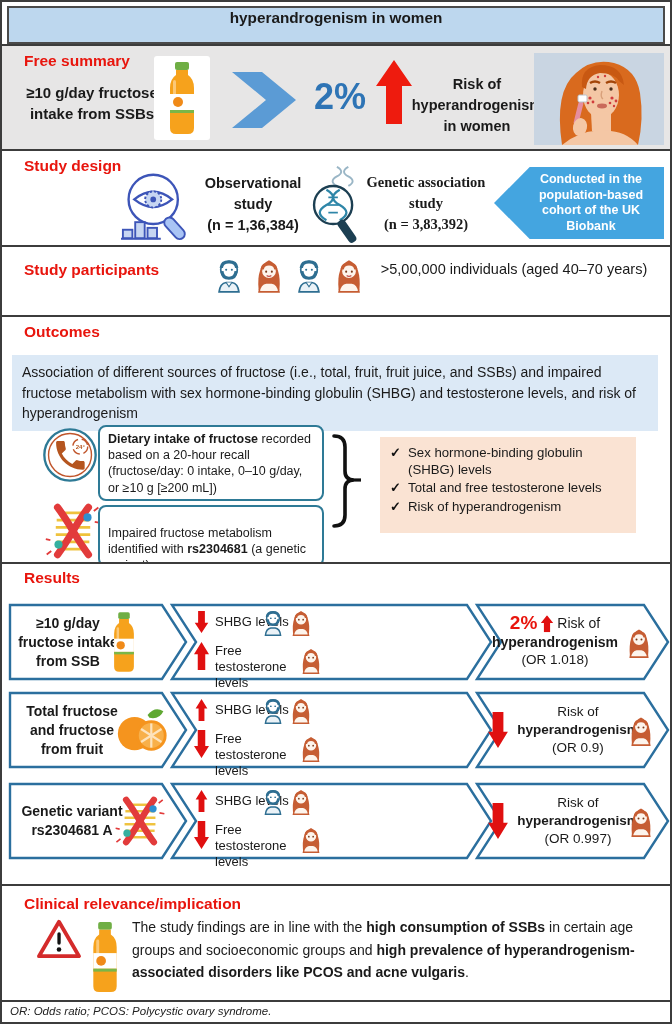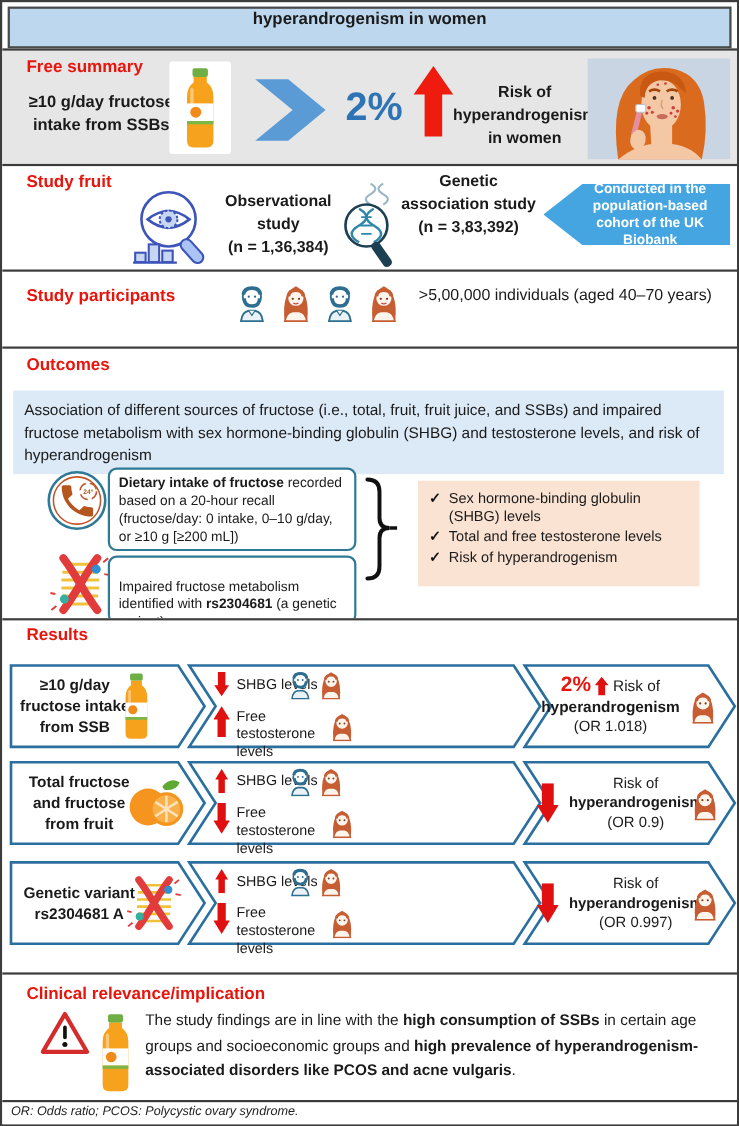--- a/index.html
+++ b/index.html
@@ -13,21 +13,21 @@
   .center{text-align:center;}
   
   .title-box{position:absolute;left:5px;top:4px;width:658px;height:38px;background:#bdd7ee;
              border:2px solid #4a4a4a;text-align:center;font-weight:bold;font-size:15.3px;line-height:17.5px;padding-top:1px;}
   
   .sec-summary{top:42px;height:105px;background:#e7e6e6;}
   .bottle-card{position:absolute;left:152px;top:10px;width:56px;height:84px;background:#fff;border-radius:3px;}
   .pct-big{position:absolute;left:312px;top:30px;font-size:36px;font-weight:bold;color:#2e74b5;}
   
   .sec-design{top:147px;height:96px;background:#fff;}
-  .cohort-arrow{position:absolute;left:492px;top:16px;width:170px;height:56px;background:#44a5e0;
+  .cohort-arrow{position:absolute;left:492px;top:16px;width:170px;height:72px;background:#44a5e0;
     clip-path:polygon(0 50%,21% 0,100% 0,100% 100%,21% 100%);display:flex;align-items:center;justify-content:center;}
   .cohort-arrow div{padding-left:30px;padding-right:6px;color:#fff;font-weight:bold;font-size:12.5px;line-height:15.5px;text-align:center;}
   
   .sec-participants{top:243px;height:70px;background:#fff;}
   .pp-icons{position:absolute;left:210px;top:8px;display:flex;gap:6px;}
   
   .sec-outcomes{top:313px;height:247px;background:#fff;}
   .intro-box{position:absolute;left:10px;top:38px;width:646px;background:#dce9f6;padding:7px 10px;font-size:14px;line-height:20.5px;}
   .o-box{position:absolute;left:96px;width:226px;border:2px solid #2e7a96;border-radius:8px;background:#fff;
          padding:4px 8px;font-size:12.5px;line-height:16.2px;}
@@ -112,21 +112,21 @@
           <circle cx="64" cy="24" r="1.2"></circle>
           <circle cx="71" cy="23" r="1.2"></circle>
       </g>
       <rect x="42" y="48" width="5" height="24" rx="2.5" fill="#e58ea0" transform="rotate(14 44 60)"></rect>
       <rect x="44" y="42" width="9" height="7" rx="1.5" fill="#fff" stroke="#b9c2cc" stroke-width="1"></rect>
       <ellipse cx="46" cy="74" rx="7" ry="9" fill="#f4c7a5" transform="rotate(12 46 74)"></ellipse>
     </svg>
   </div>
 
   <div class="sec sec-design">
-    <div class="heading" style="top:6px;">Study fruit</div>
+    <div class="heading" style="top:6px;">Study design</div>
 
     <svg class="abs" style="left:116px;top:20px;" width="78" height="72" viewBox="0 0 80 76">
       <circle cx="36" cy="30" r="26" fill="#fff" stroke="#3d55b8" stroke-width="2.5"></circle>
       <path d="M16 30 Q36 14 56 30 Q36 46 16 30 Z" fill="#fff" stroke="#3d55b8" stroke-width="2.5"></path>
       <circle cx="36" cy="30" r="8.5" fill="#c7d6f2" stroke="#3d55b8" stroke-width="2" stroke-dasharray="2.5 2"></circle>
       <circle cx="36" cy="30" r="3" fill="#3d55b8"></circle>
       <rect x="53" y="47" width="11" height="27" rx="5.5" transform="rotate(-42 58.5 60.5)" fill="#a9c4f5" stroke="#3d55b8" stroke-width="2"></rect>
       <g fill="#c7d6f2" stroke="#3d55b8" stroke-width="2">
         <rect x="4" y="62" width="10" height="9"></rect>
           <rect x="17" y="54" width="10" height="17"></rect>
@@ -147,21 +147,21 @@
       <path d="M19 26 q14 8 0 16 q-14 8 0 16" stroke="#2e86a8" stroke-width="2.4" fill="none"></path>
       <path d="M33 26 q-14 8 0 16 q14 8 0 16" stroke="#2e86a8" stroke-width="2.4" fill="none"></path>
       <g stroke="#2e86a8" stroke-width="1.8">
         <line x1="21" y1="34" x2="31" y2="34"></line>
           <line x1="20" y1="42" x2="32" y2="42"></line>
           <line x1="21" y1="50" x2="31" y2="50"></line>
       </g>
       <rect x="36" y="56" width="9" height="27" rx="4" transform="rotate(-35 40.5 69.5)" fill="#1c3f52"></rect>
     </svg>
 
-    <div class="abs b center" style="left:362px;top:4px;width:124px;font-size:14.5px;line-height:21px;">
+    <div class="abs b center" style="left:362px;top:21px;width:124px;font-size:14.5px;line-height:21px;font-family:Liberation Serif, serif;">
       <span>Genetic association study</span><br>
       <span>(n = 3,83,392)</span>
     </div>
 
     <div class="cohort-arrow">
       <div>Conducted in the population-based cohort of the UK Biobank</div>
     </div>
   </div>
 
   <div class="sec sec-participants">

